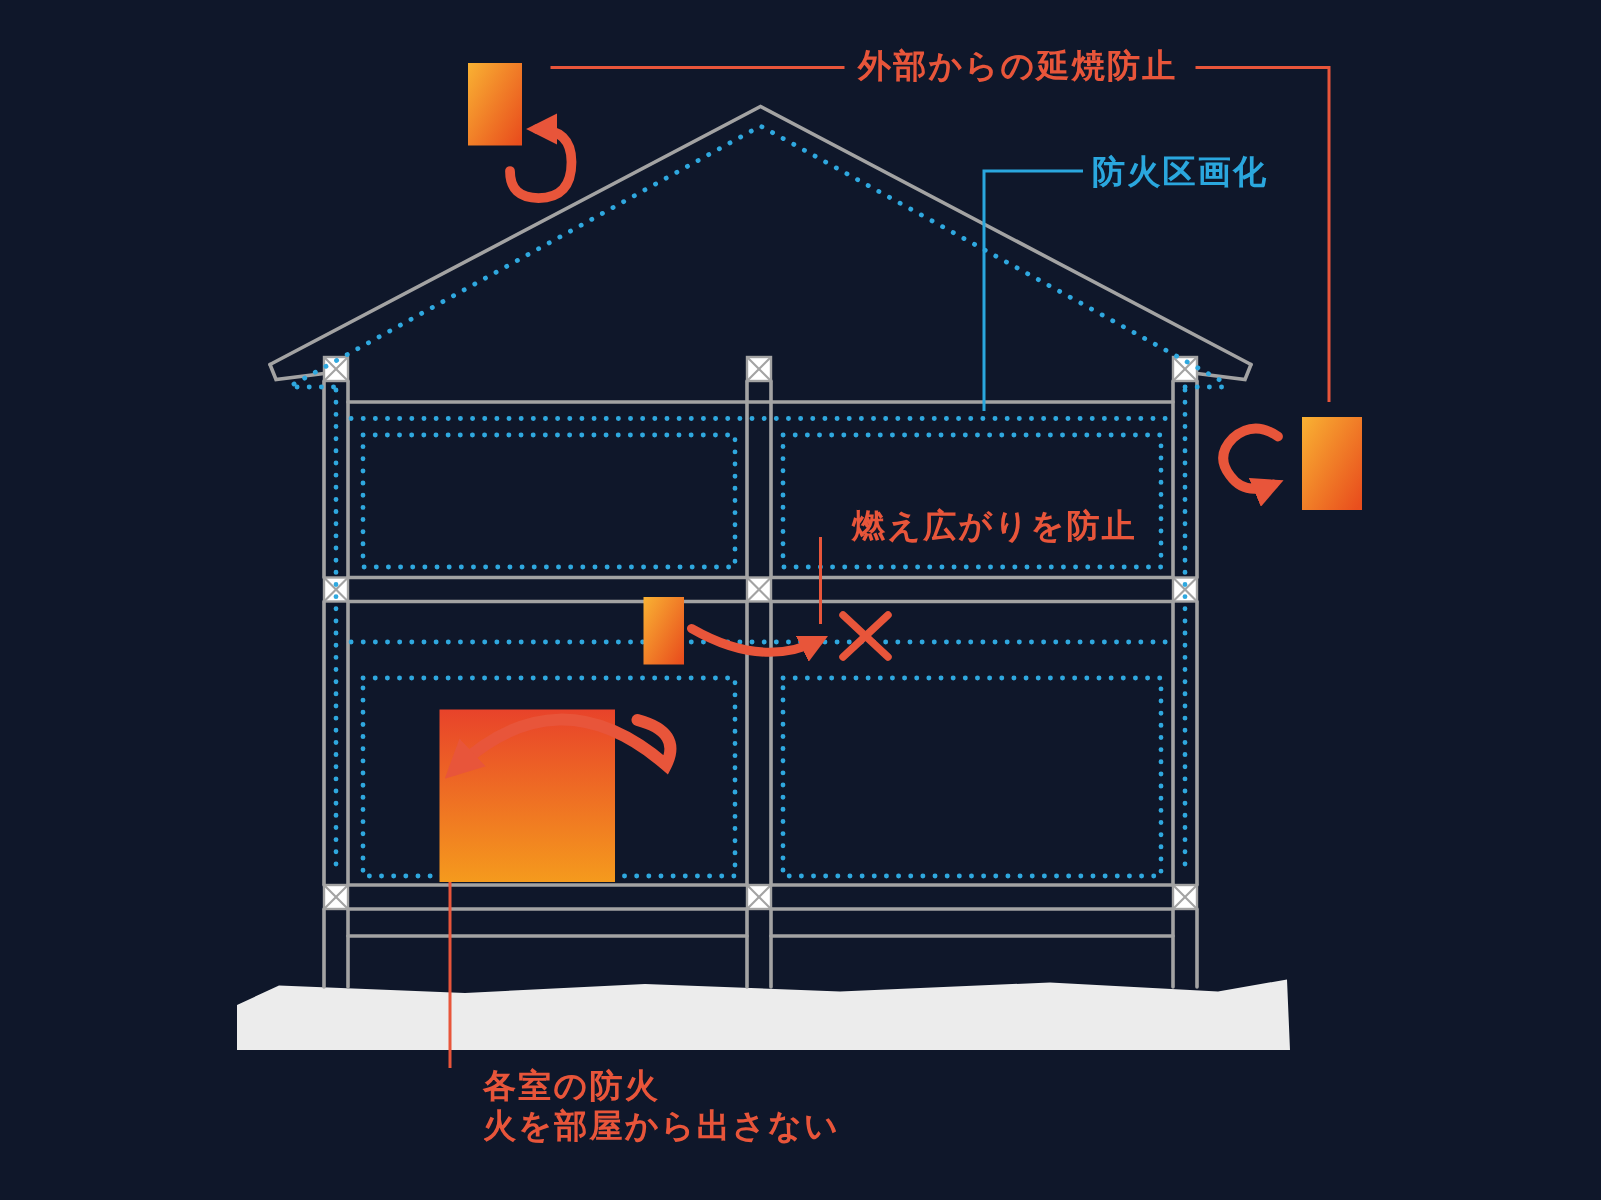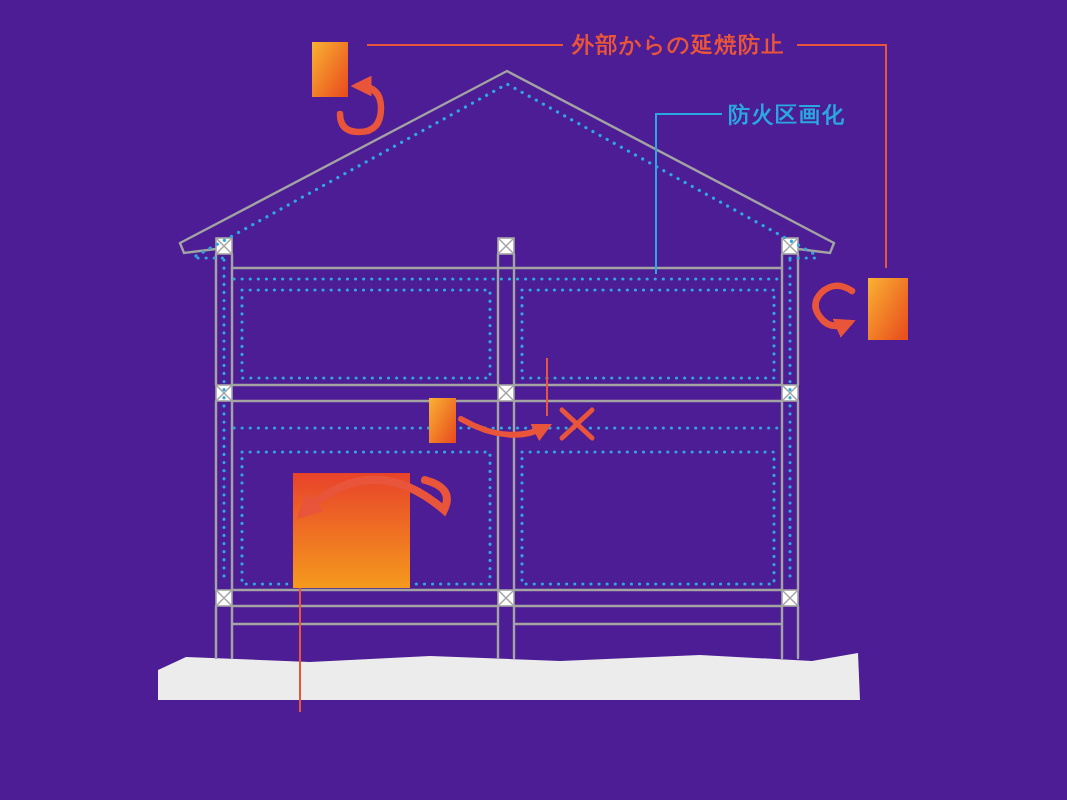--- a/index.html
+++ b/index.html
@@ -1,19 +1,19 @@
 <!DOCTYPE html>
 <html><head>
 <meta charset="utf-8">
 <style>
   html,body{margin:0;padding:0;background:#ffffff;}
   .stage{
     position:relative;
     width:1067px;height:800px;
-    background:#4c1d95;
+    background:#0f172a;
     overflow:hidden;
     font-family:"DejaVu Sans","Liberation Sans",sans-serif;
   }
   .stage svg{position:absolute;left:0;top:0;}
   .lbl{
     position:absolute;
     font-size:22px;
     font-weight:600;
     letter-spacing:1.5px;
     white-space:nowrap;
@@ -122,15 +122,20 @@
     <g stroke="#e8553a" stroke-width="5" stroke-linecap="round">
       <line x1="562" y1="410" x2="592" y2="438"></line>
       <line x1="592" y1="410" x2="562" y2="438"></line>
     </g>
   </svg>
 
   <div class="lbl orange" style="left:572px;top:32px">外部からの延焼防止</div>
 
   <div class="lbl blue" style="left:728px;top:102px">防火区画化</div>
 
+  <div class="lbl orange" style="left:568px;top:339px">燃え広がりを防止</div>
 
+  <div class="lbl orange lbl-block" style="left:322px;top:711px">
+    <div>各室の防火</div>
+    <div>火を部屋から出さない</div>
+  </div>
 
 </div>
 
 </body></html>

